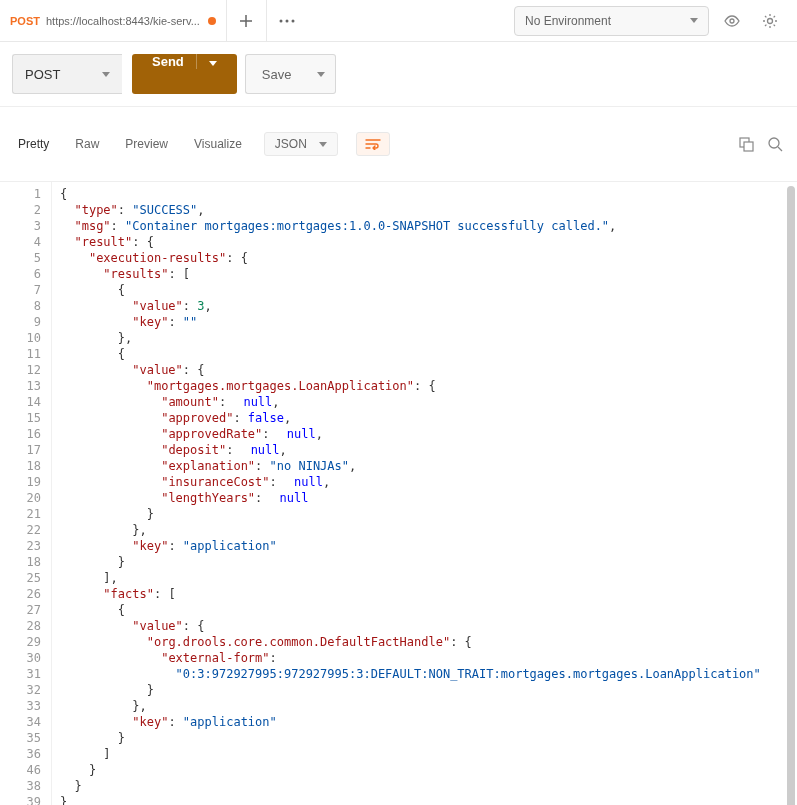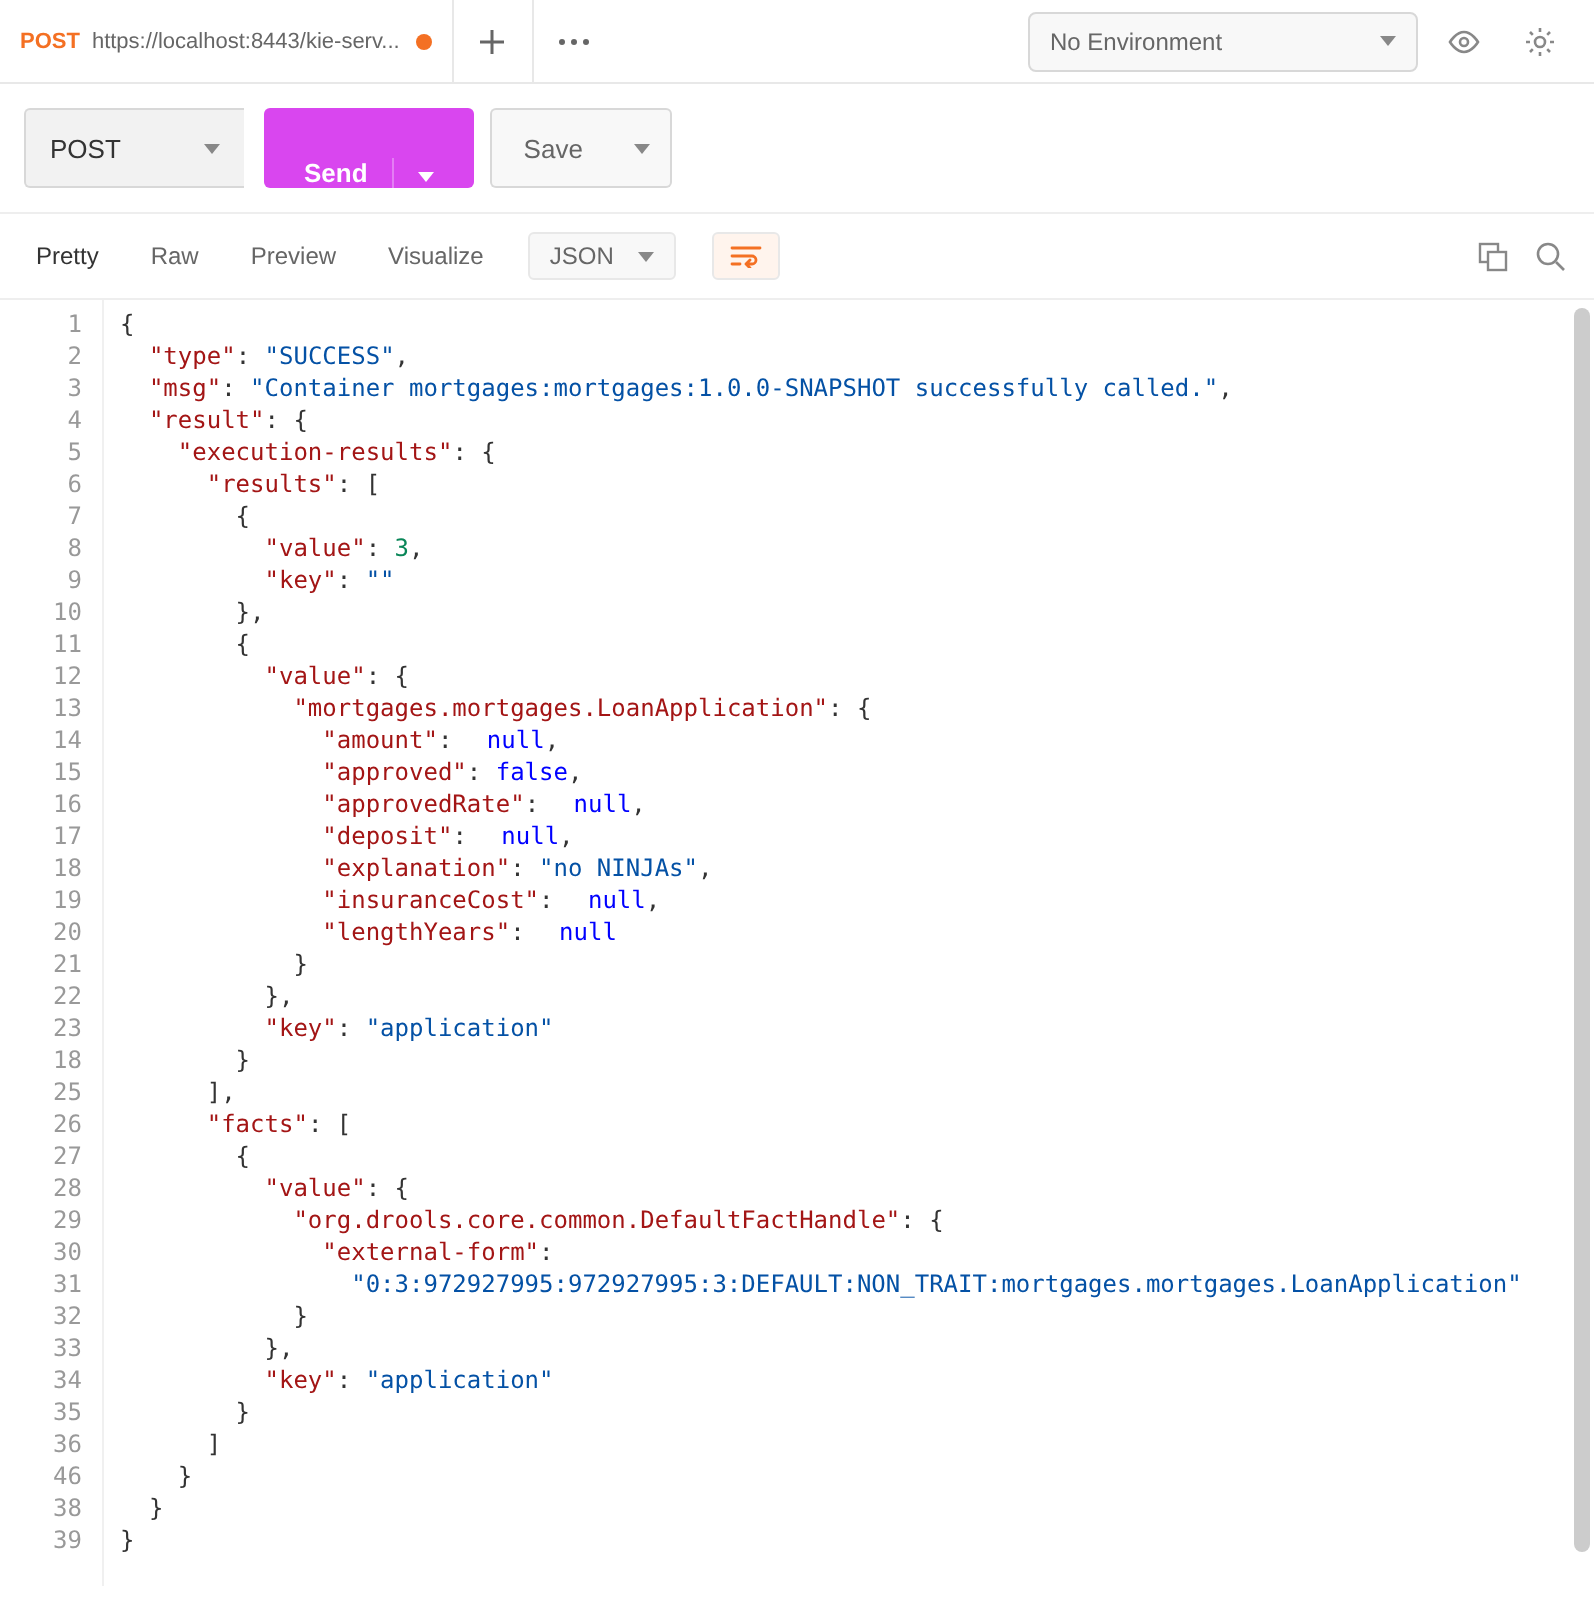--- a/index.html
+++ b/index.html
@@ -11,26 +11,26 @@
 .tab-title { color: #666; font-size: 11px; white-space: nowrap; overflow: hidden; text-overflow: ellipsis; flex: 1; }
 .tab-dirty { width: 8px; height: 8px; border-radius: 50%; background: #f47023; margin-left: 8px; flex-shrink: 0; }
 .tab-add { width: 40px; display: flex; align-items: center; justify-content: center; color: #666; font-size: 18px; border-right: 1px solid #e8e8e8; height: 42px; }
 .tab-more { width: 40px; display: flex; align-items: center; justify-content: center; color: #666; font-size: 14px; }
 .env-section { display: flex; align-items: center; gap: 8px; padding-right: 12px; }
 .env-select { width: 195px; height: 30px; border: 1px solid #d8d8d8; border-radius: 4px; background: #f8f8f8; display: flex; align-items: center; padding: 0 10px; color: #666; justify-content: space-between; }
 .icon-btn { width: 30px; height: 30px; display: flex; align-items: center; justify-content: center; color: #888; border-radius: 3px; }
 .request-bar { display: flex; align-items: center; padding: 12px 12px; gap: 0; }
 .method-select { width: 110px; height: 40px; border: 1px solid #d8d8d8; border-right: none; border-radius: 3px 0 0 3px; background: #f2f2f2; display: flex; align-items: center; padding: 0 12px; color: #333; font-size: 13px; justify-content: space-between; }
 .url-input { flex: 1; height: 40px; border: 1px solid #d8d8d8; border-radius: 0 3px 3px 0; padding: 0 12px; font-size: 12px; color: #666; display: flex; align-items: center; white-space: nowrap; overflow: hidden; text-overflow: ellipsis; }
-.send-btn { height: 40px; background: #d946ef; color: #fff; border: none; border-radius: 3px; padding: 0 20px; font-size: 13px; font-weight: 600; margin-left: 10px; display: flex; align-items: flex-end; }
+.send-btn { height: 40px; background: #a16207; color: #fff; border: none; border-radius: 3px; padding: 0 20px; font-size: 13px; font-weight: 600; margin-left: 10px; display: flex; align-items: flex-start; }
 .send-caret { padding-left: 12px; border-left: 1px solid rgba(255,255,255,0.3); margin-left: 12px; }
 .save-btn { height: 40px; border: 1px solid #d8d8d8; background: #f8f8f8; color: #666; border-radius: 3px; padding: 0 16px; font-size: 13px; margin-left: 8px; display: flex; align-items: center; }
 .save-caret { padding: 0 10px; border: 1px solid #d8d8d8; border-left: none; background: #f8f8f8; height: 40px; border-radius: 0 3px 3px 0; display: flex; align-items: center; color: #666; }
 .save-btn.left { border-radius: 3px 0 0 3px; border-right: none; }
-.response-tabs { display: flex; align-items: center; padding: 8px 14px; gap: 18px; border-top: 1px solid #eee; }
+.response-tabs { display: flex; align-items: center; padding: 24px 14px; gap: 18px; border-top: 1px solid #eee; }
 .rtab { color: #666; font-size: 12px; padding: 6px 4px; cursor: pointer; }
 .rtab.active { color: #333; font-weight: 500; }
 .format-select { display: flex; align-items: center; gap: 12px; color: #666; padding: 4px 10px; border: 1px solid #e8e8e8; border-radius: 3px; background: #f8f8f8; }
 .wrap-btn { padding: 5px 8px; border: 1px solid #e8e8e8; border-radius: 3px; background: #fff4ed; color: #f47023; display: flex; align-items: center; }
 .response-icons { margin-left: auto; display: flex; gap: 14px; color: #888; }
 .code-area { display: flex; border-top: 1px solid #eee; height: 644px; overflow: hidden; position: relative; }
 .gutter { width: 52px; background: #fff; text-align: right; padding-right: 10px; color: #999; font-family: Consolas, Monaco, monospace; font-size: 12px; line-height: 16px; padding-top: 4px; border-right: 1px solid #f0f0f0; }
 .gutter div { height: 16px; }
 .code { flex: 1; font-family: Consolas, Monaco, monospace; font-size: 12px; line-height: 16px; padding-top: 4px; padding-left: 8px; white-space: pre; overflow: hidden; }
 .code-line { height: 16px; }

